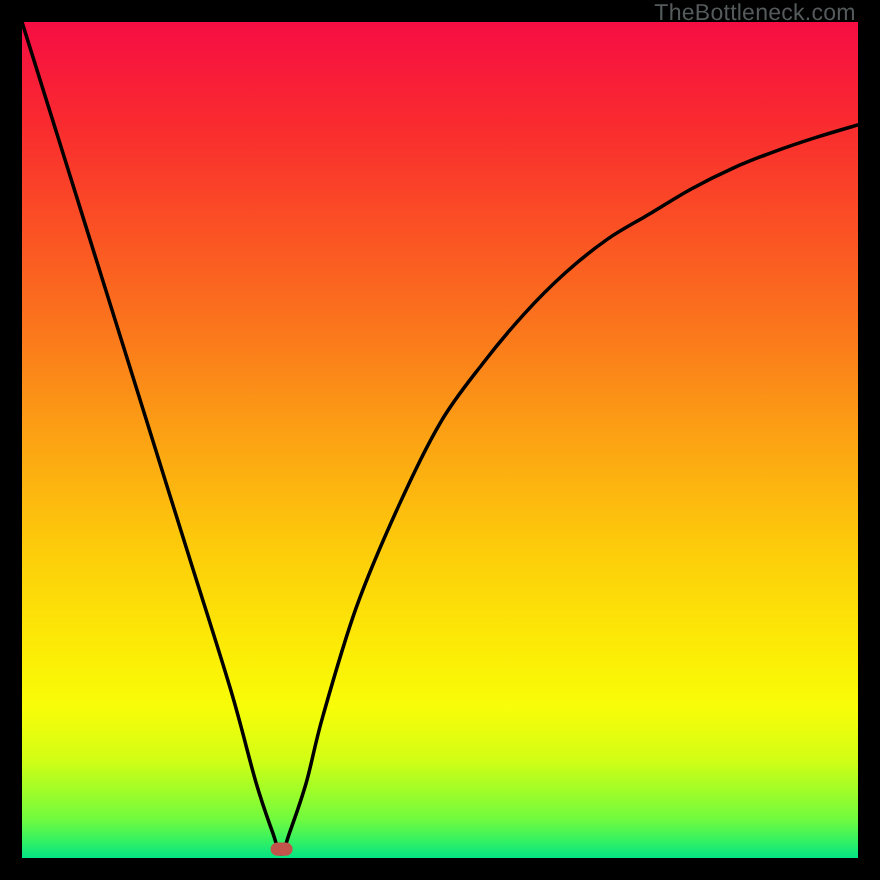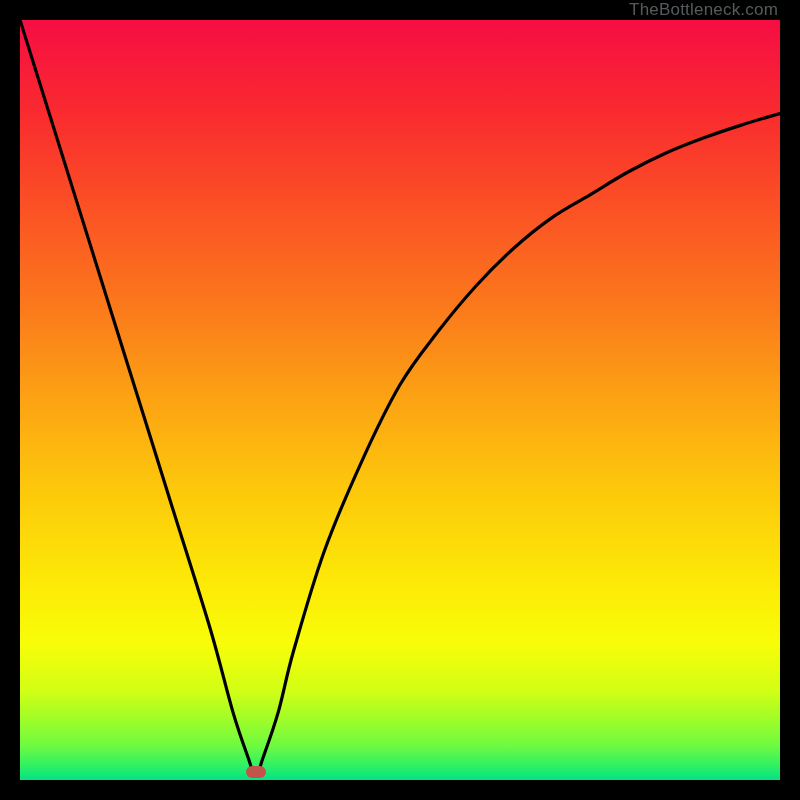--- a/index.html
+++ b/index.html
@@ -43,21 +43,21 @@
     position: absolute;
     width: 20px;
     height: 12px;
     border-radius: 6px;
     transform: translate(-50%, -50%);
   }
   .watermark {
     position: absolute;
     top: 0px;
     right: 22px;
-    font-size: 17px;
+    font-size: 21px;
     font-weight: 500;
     color: #555b5c;
     letter-spacing: 0.2px;
   }
 </style>
 </head>
 <body>
 
 <div class="frame">
 

